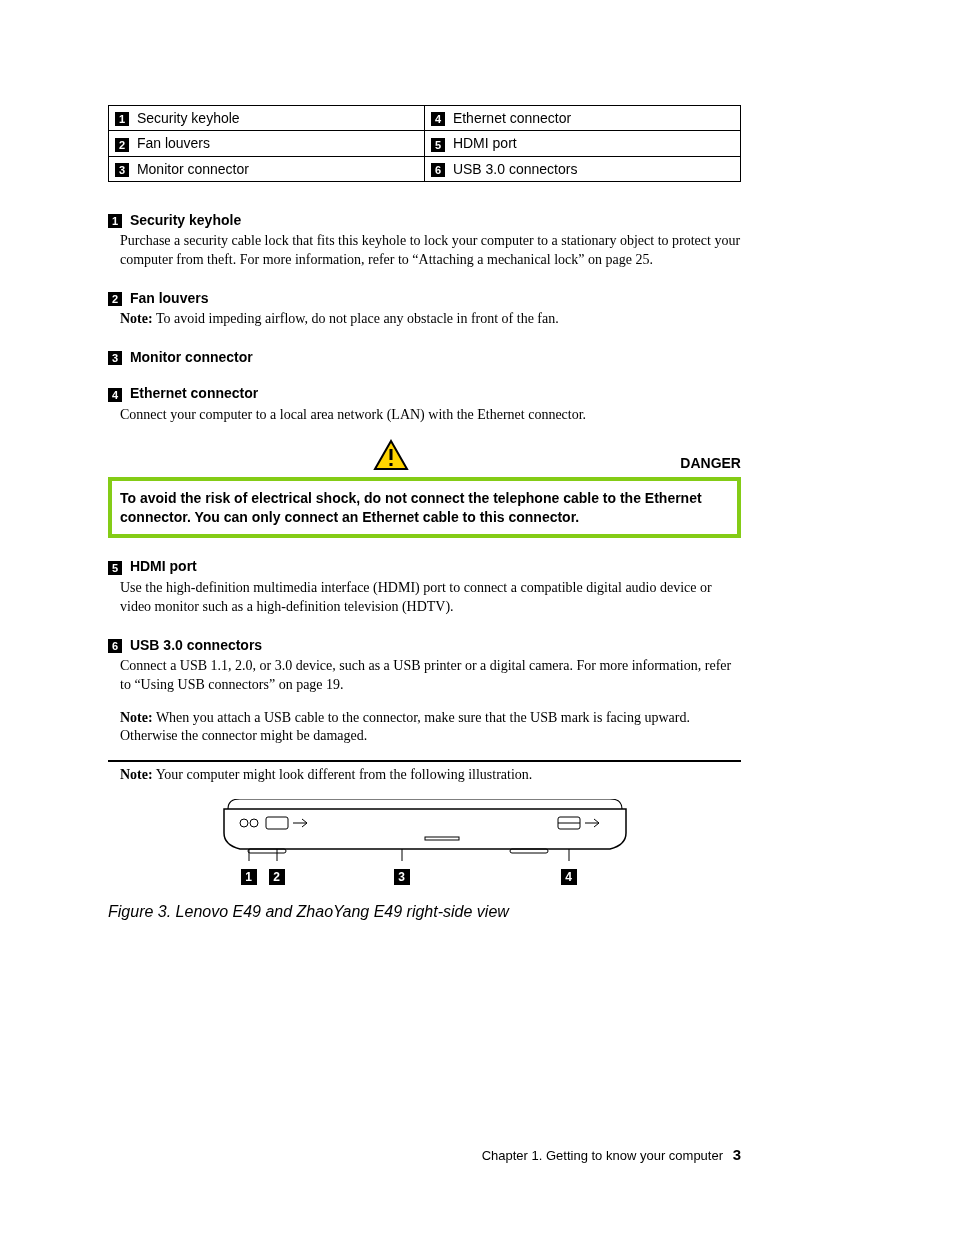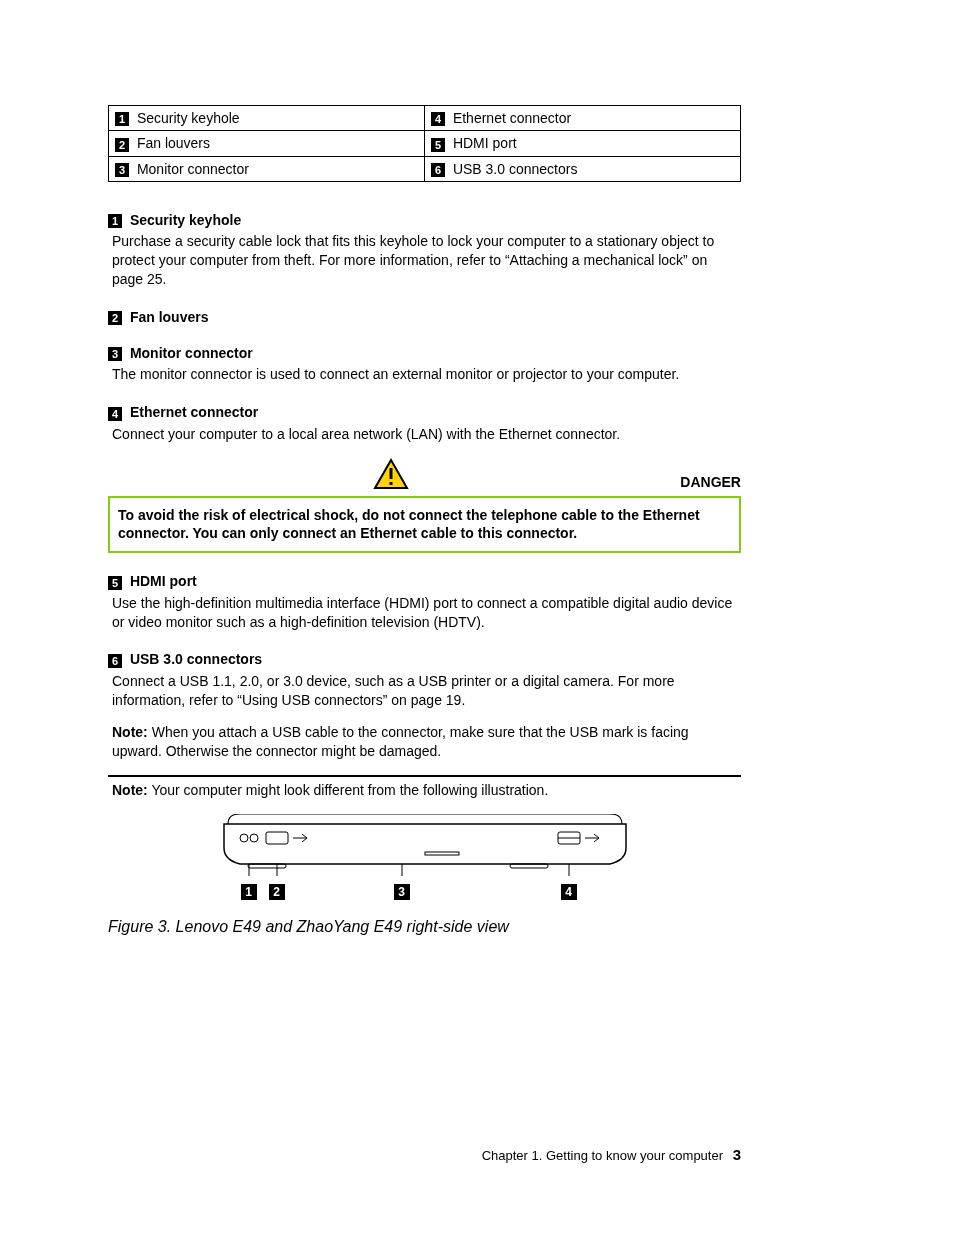--- a/index.html
+++ b/index.html
@@ -45,31 +45,32 @@
     height: 16px;
     line-height: 16px;
     font-size: 12px;
   }
   .section-head {
     font-weight: bold;
     margin-top: 20px;
     margin-bottom: 4px;
   }
   p {
-    margin: 4px 0 14px 4px;
+    margin: 4px 0 14px 12px;
     line-height: 1.35;
+    font-family: Liberation Serif, serif;
   }
   .danger-row {
     display: flex;
     align-items: flex-end;
     margin-top: 10px;
     margin-bottom: 6px;
   }
   .danger-box {
-    border: 2px solid #84cc16;
+    border: 4px solid #84cc16;
     padding: 8px 8px;
     margin-bottom: 16px;
     font-weight: bold;
     line-height: 1.35;
   }
   hr.rule {
     border: none;
     border-top: 2px solid #000;
     margin: 12px 0 4px 0;
   }
@@ -143,26 +144,28 @@
   <div class="section-head">
     <span class="numbox">1</span>
     <span>Security keyhole</span>
   </div>
   <p>Purchase a security cable lock that fits this keyhole to lock your computer to a stationary object to protect your computer from theft. For more information, refer to “Attaching a mechanical lock” on page 25.</p>
 
   <div class="section-head">
     <span class="numbox">2</span>
     <span>Fan louvers</span>
   </div>
+  <p>
+    <b>Note:</b><span> To avoid impeding airflow, do not place any obstacle in front of the fan.</span>
+  </p>
 
   <div class="section-head">
     <span class="numbox">3</span>
     <span>Monitor connector</span>
   </div>
-  <p>The monitor connector is used to connect an external monitor or projector to your computer.</p>
 
   <div class="section-head">
     <span class="numbox">4</span>
     <span>Ethernet connector</span>
   </div>
   <p>Connect your computer to a local area network (LAN) with the Ethernet connector.</p>
 
   <div class="danger-row">
     <svg width="36" height="32">
       <polygon points="18,2 34,30 2,30" fill="#ffd400" stroke="#000" stroke-width="2"></polygon>

